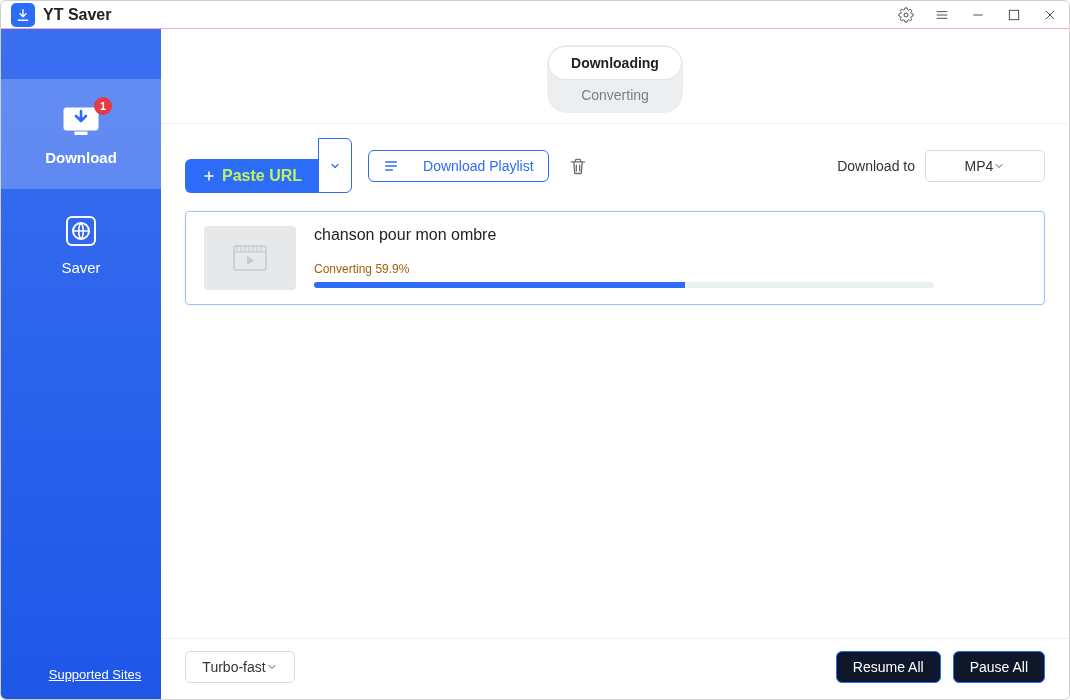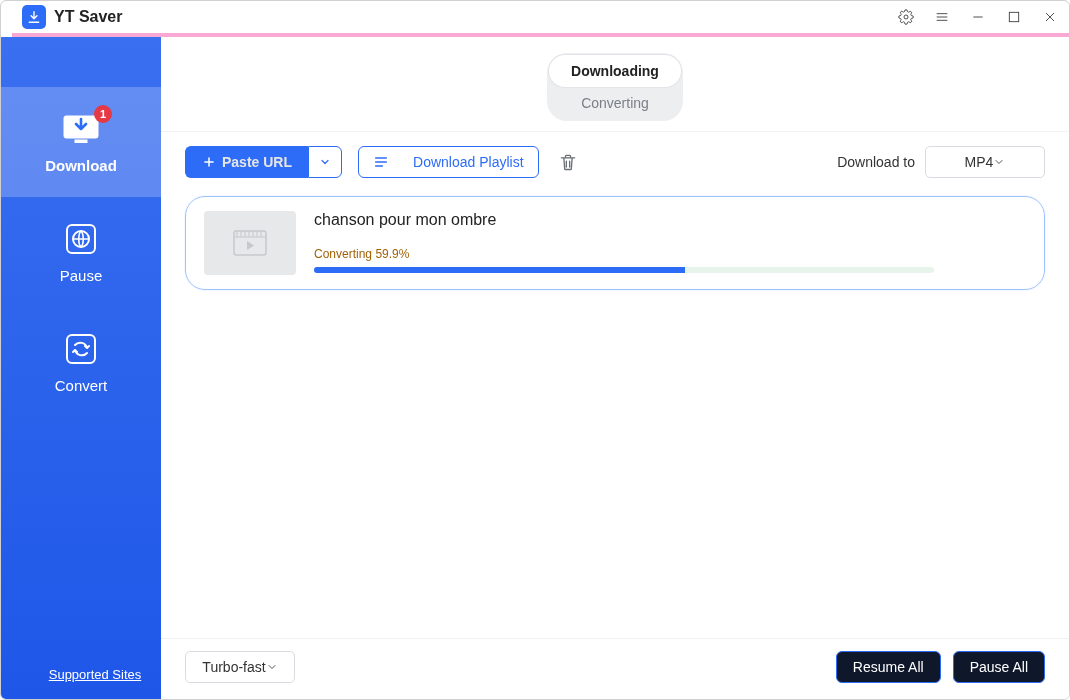--- a/index.html
+++ b/index.html
@@ -1,20 +1,20 @@
 <!DOCTYPE html>
 <html><head>
 <meta charset="utf-8">
 <style>
   * { box-sizing: border-box; margin: 0; padding: 0; }
   html, body { width: 1070px; height: 700px; overflow: hidden; }
   body { font-family: -apple-system, BlinkMacSystemFont, "Segoe UI", Arial, sans-serif; background: #fff; border: 1px solid #d0d0d0; border-radius: 6px; display: flex; flex-direction: column; }
 
   
-  .titlebar { height: 36px; display: flex; align-items: center; padding: 0 10px; border-bottom: 4px solid #f9a8d4; margin-left: 11px; }
+  .titlebar { height: 28px; display: flex; align-items: center; padding: 0 10px; border-bottom: 1px solid #f9a8d4; }
   .titlebar .app-icon { width: 24px; height: 24px; background: #2d6cf6; border-radius: 5px; display: flex; align-items: center; justify-content: center; margin-right: 8px; }
   .titlebar .app-icon svg { width: 14px; height: 14px; fill: #fff; }
   .titlebar .app-name { font-weight: 700; font-size: 16px; color: #222; }
   .titlebar .spacer { flex: 1; }
   .titlebar .win-controls { display: flex; align-items: center; gap: 18px; color: #555; }
   .titlebar .win-controls .ctl { width: 18px; height: 18px; display: flex; align-items: center; justify-content: center; cursor: pointer; }
   .titlebar .win-controls svg { width: 16px; height: 16px; stroke: #444; fill: none; stroke-width: 1.4; }
 
   
   .main { flex: 1; display: flex; min-height: 0; }
@@ -38,31 +38,31 @@
 
   
   .tabs-row { display: flex; justify-content: center; padding: 16px 0 10px; }
   .seg { background: #eceef0; border-radius: 20px; display: flex; padding: 2px; flex-direction: column; }
   .seg-btn { border: none; background: transparent; padding: 8px 22px; border-radius: 18px; font-size: 14px; color: #7a7f87; cursor: pointer; }
   .seg-btn.active { background: #fff; color: #222; font-weight: 600; box-shadow: 0 0 0 1px #e2e4e8; }
 
   
   .toolbar { display: flex; align-items: center; padding: 14px 24px 8px; gap: 16px; border-top: 1px solid #f2f2f2; }
   .paste-group { display: flex; }
-  .btn-paste { background: #2d6cf6; color: #e5e5e5; border: 1px solid #2d6cf6; border-right: none; border-radius: 6px 0 0 6px; padding: 7px 16px; display: flex; align-items: center; gap: 6px; font-size: 14px; font-weight: 600; cursor: pointer; }
+  .btn-paste { background: #2d6cf6; color: #bef264; border: 1px solid #2d6cf6; border-right: none; border-radius: 6px 0 0 6px; padding: 7px 16px; display: flex; align-items: center; gap: 6px; font-size: 16px; font-weight: 600; cursor: pointer; margin-top: 21px; }
   .btn-paste-caret { background: #fff; border: 1px solid #2d6cf6; color: #2d6cf6; border-radius: 0 6px 6px 0; width: 34px; display: flex; align-items: center; justify-content: center; cursor: pointer; }
   .btn-playlist { background: #fff; border: 1px solid #2d6cf6; color: #2d6cf6; border-radius: 6px; padding: 7px 14px; display: flex; align-items: center; gap: 24px; font-size: 14px; cursor: pointer; }
   .btn-trash { width: 26px; height: 26px; display:flex; align-items:center; justify-content:center; cursor: pointer; color:#666; }
   .toolbar .spacer { flex: 1; }
   .dl-to { display: flex; align-items: center; gap: 10px; font-size: 14px; color: #333; }
   .select { border: 1px solid #d8dbe0; border-radius: 5px; padding: 7px 10px; min-width: 120px; display: flex; align-items: center; justify-content: center; cursor: pointer; font-size: 14px; color: #333; }
 
   
   .list { padding: 10px 24px; flex: 1; overflow: auto; }
-  .card { border: 1px solid #9fc2ff; border-radius: 20px; padding: 14px 18px; display: flex; gap: 18px; box-shadow: 0 0 0 1px rgba(47,108,246,0.05); }
+  .card { border: 1px solid #9fc2ff; border-radius: 4px; padding: 14px 18px; display: flex; gap: 18px; box-shadow: 0 0 0 1px rgba(47,108,246,0.05); }
   .thumb { width: 92px; height: 64px; background: #e7e8ea; border-radius: 4px; display: flex; align-items: center; justify-content: center; color: #b7b9bd; }
   .card-body { flex: 1; display: flex; flex-direction: column; }
   .card-title { font-size: 16px; color: #222; font-weight: 500; }
   .card-status { margin-top: 18px; font-size: 12px; color: #a16207; }
   .progress { margin-top: 6px; width: 100%; max-width: 620px; height: 6px; background: #e7f4ec; border-radius: 3px; overflow: hidden; }
   .progress .bar { height: 100%; background: #2d6cf6; }
 
   
   .footer { display: flex; align-items: center; padding: 12px 24px 16px; gap: 12px; border-top: 1px solid #f0f1f3; }
   .footer .spacer { flex: 1; }
@@ -128,32 +128,23 @@
       </div>
 
       <div class="nav-item">
         <div class="icon-wrap">
           <svg width="34" height="34" viewBox="0 0 34 34">
             <rect x="3" y="3" width="28" height="28" rx="5" stroke-width="2"></rect>
             <circle cx="17" cy="17" r="8" stroke-width="2"></circle>
             <path d="M9 17h16M17 9c3 3 3 13 0 16M17 9c-3 3-3 13 0 16" stroke-width="1.6"></path>
           </svg>
         </div>
-        <div class="label">Pause</div>
-      </div>
-
-      <div class="nav-item">
-        <div class="icon-wrap">
-          <svg width="34" height="34" viewBox="0 0 34 34">
-            <rect x="3" y="3" width="28" height="28" rx="5" stroke-width="2"></rect>
-            <path d="M11 13a7 7 0 0 1 12 3m0 0l-2-2m2 2l2-2M23 21a7 7 0 0 1-12-3m0 0l2 2m-2-2l-2 2" stroke-width="2" stroke-linecap="round" stroke-linejoin="round"></path>
-          </svg>
-        </div>
-        <div class="label">Convert</div>
-      </div>
+        <div class="label">Saver</div>
+      </div>
+
     </div>
 
     <div class="bottom-link">
       <a>Supported Sites</a>
     </div>
   </div>
 
   <div class="content">
 
     <div class="tabs-row">

